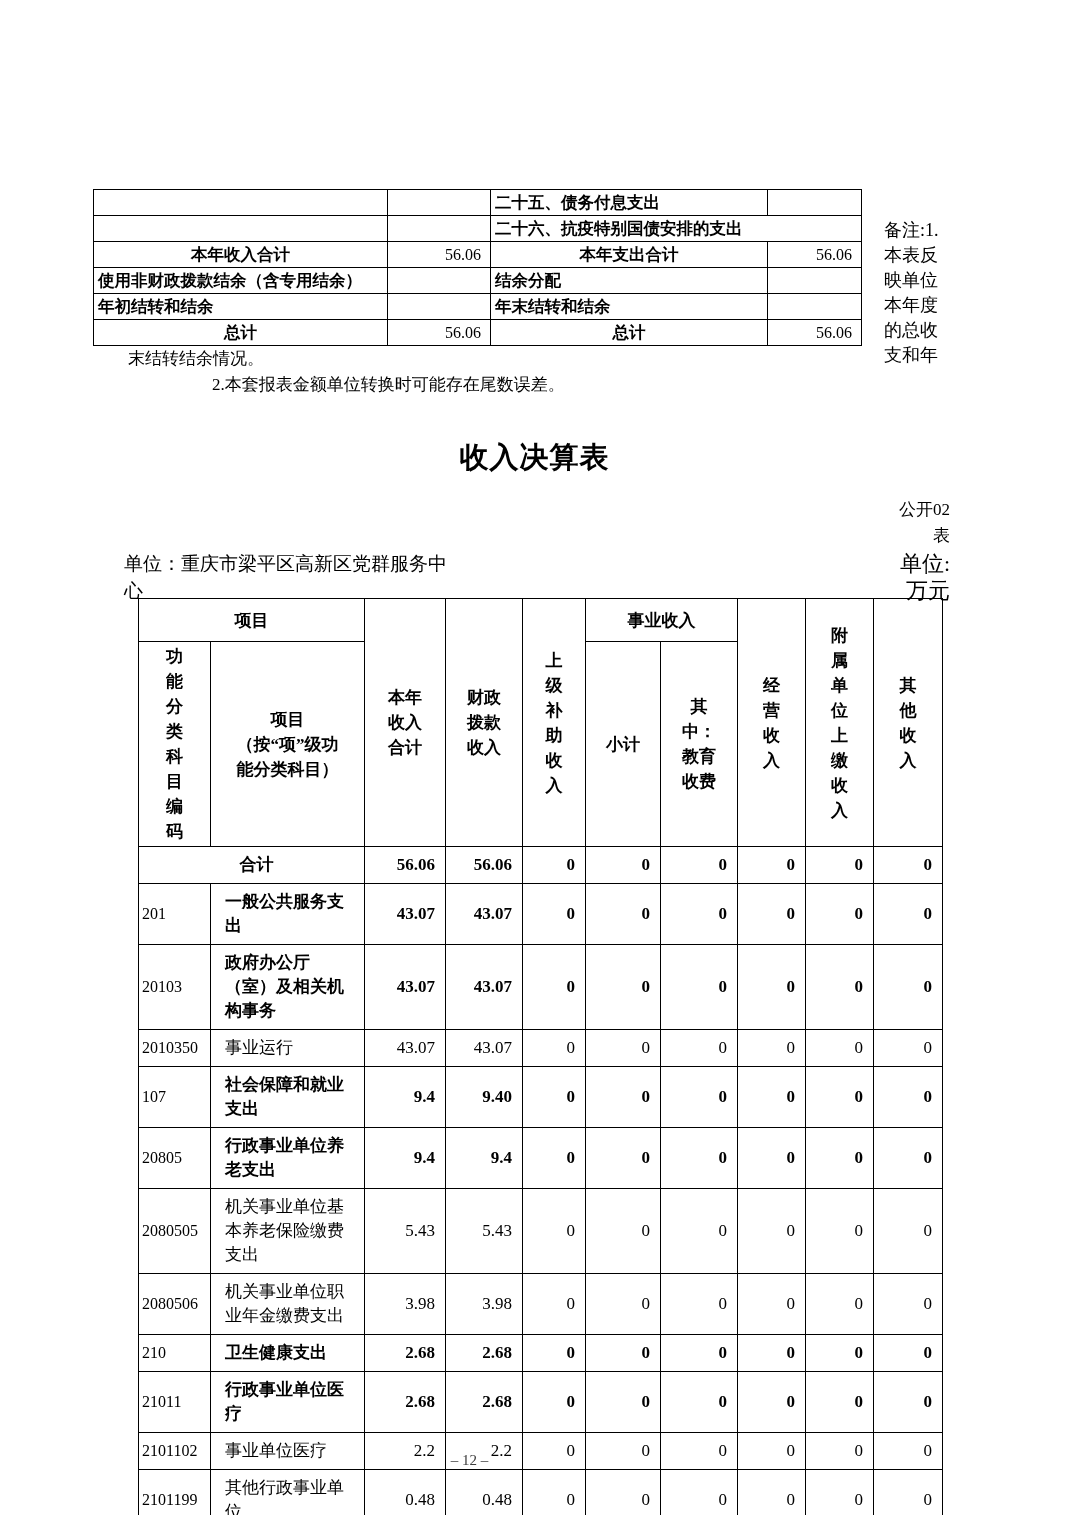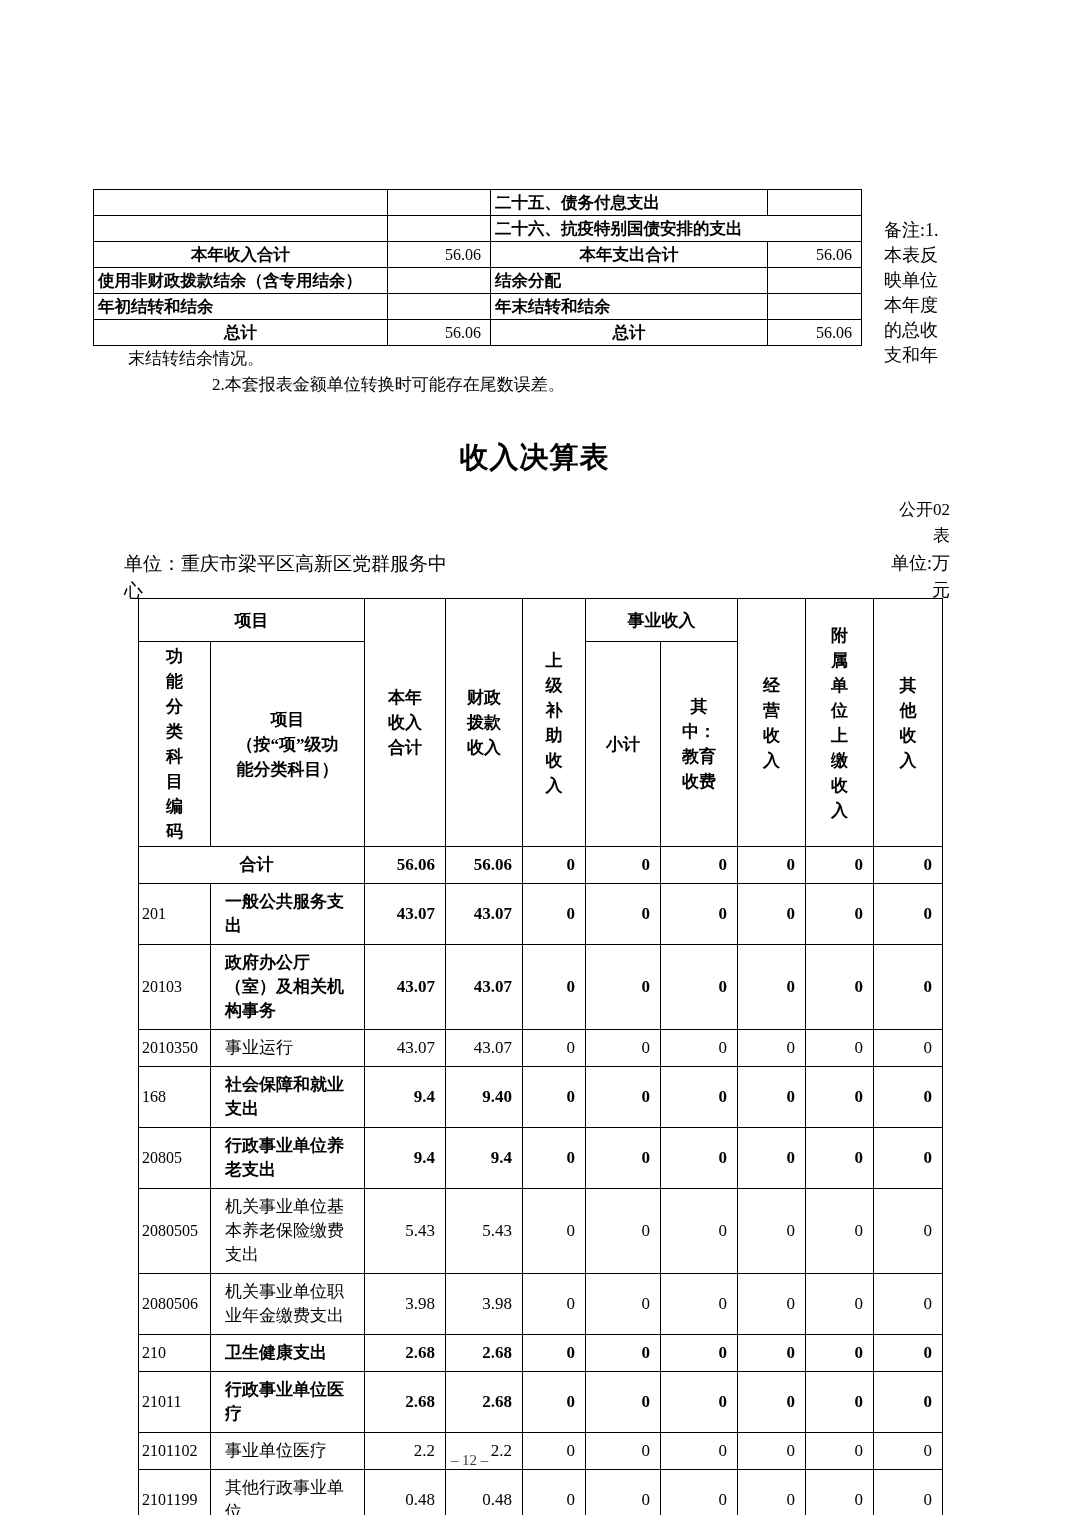--- a/index.html
+++ b/index.html
@@ -37,21 +37,21 @@
   #doc-code {
     position:absolute; left:890px; top:497px; width:60px;
     font-size:17px; line-height:26px; text-align:right; word-break:break-all;
   }
   #unit-name {
     position:absolute; left:124px; top:550px; width:330px;
     font-size:19px; line-height:27px; word-break:break-all;
   }
   #unit-currency {
     position:absolute; left:890px; top:550px; width:60px;
-    font-size:18px; line-height:27px; text-align:right; word-break:break-all;
+    font-size:22px; line-height:27px; text-align:right; word-break:break-all;
   }
 
   
   #income-table { position:absolute; left:138px; top:598px; width:804px; }
   #income-table th {
     font-weight:bold; font-size:17px; text-align:center;
     line-height:25px; padding:2px 19px; word-break:break-all;
   }
   #income-table tr.hrow1 th { height:38px; }
   #income-table tr.hrow2 th { height:119px; }
@@ -200,21 +200,21 @@
         <td class="num">43.07</td>
         <td class="num">43.07</td>
         <td class="num">0</td>
         <td class="num">0</td>
         <td class="num">0</td>
         <td class="num">0</td>
         <td class="num">0</td>
         <td class="num">0</td>
       </tr>
       <tr class="bold">
-        <td class="code">168</td>
+        <td class="code">107</td>
         <td class="name">社会保障和就业支出</td>
         <td class="num">9.4</td>
         <td class="num">9.40</td>
         <td class="num">0</td>
         <td class="num">0</td>
         <td class="num">0</td>
         <td class="num">0</td>
         <td class="num">0</td>
         <td class="num">0</td>
       </tr>

